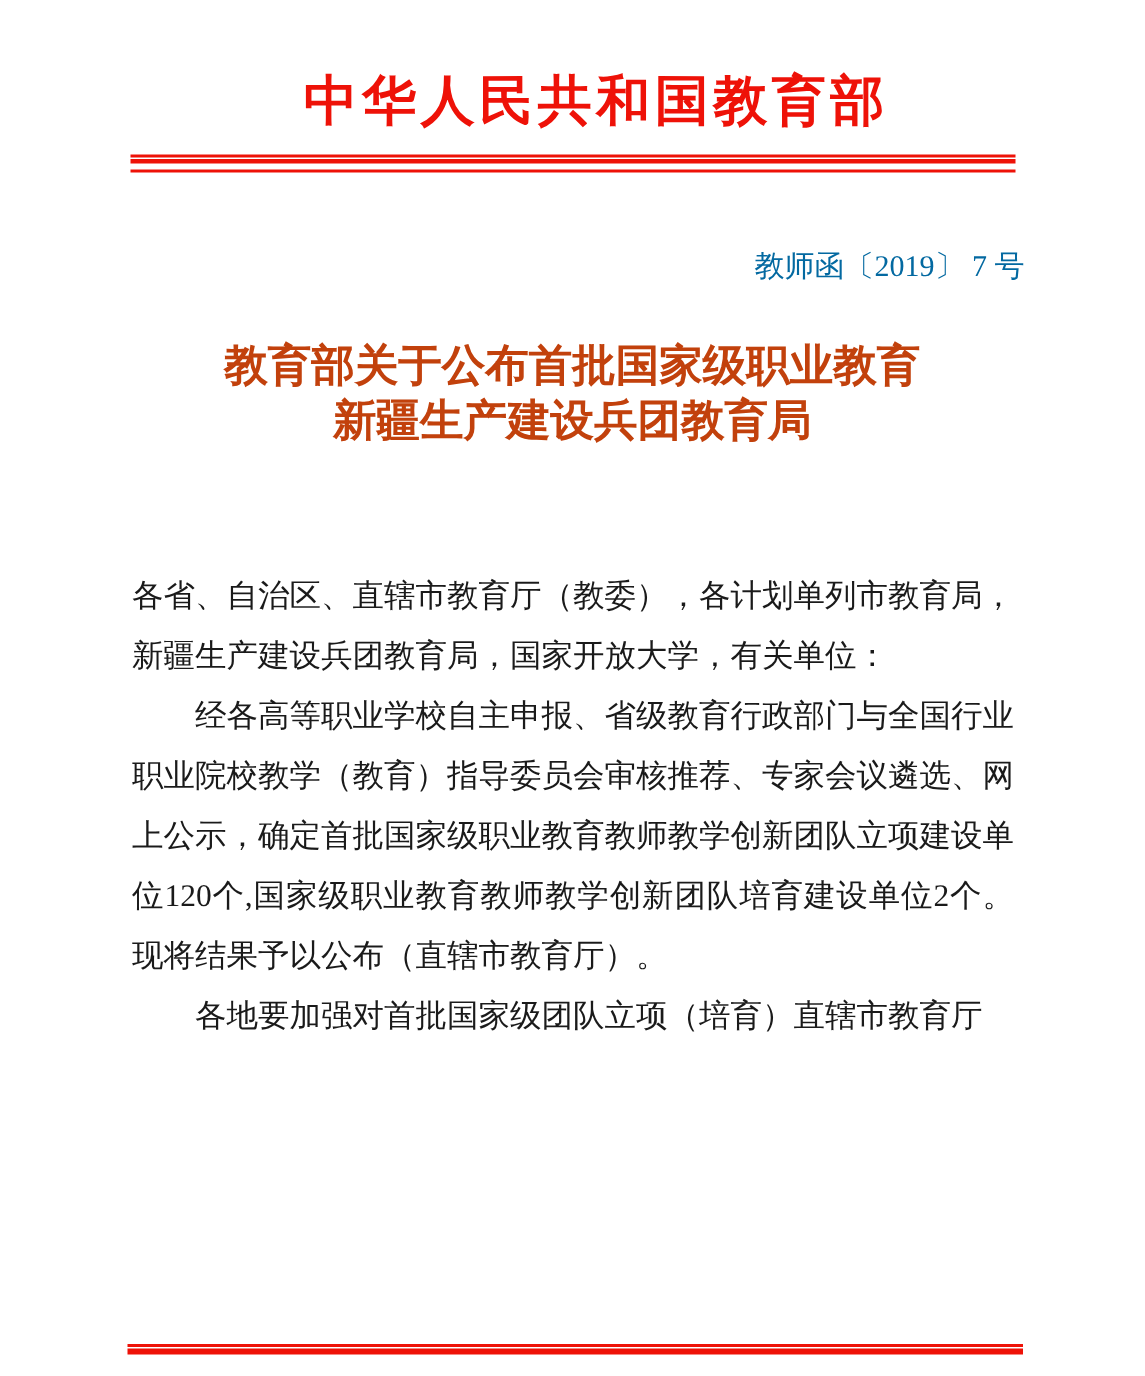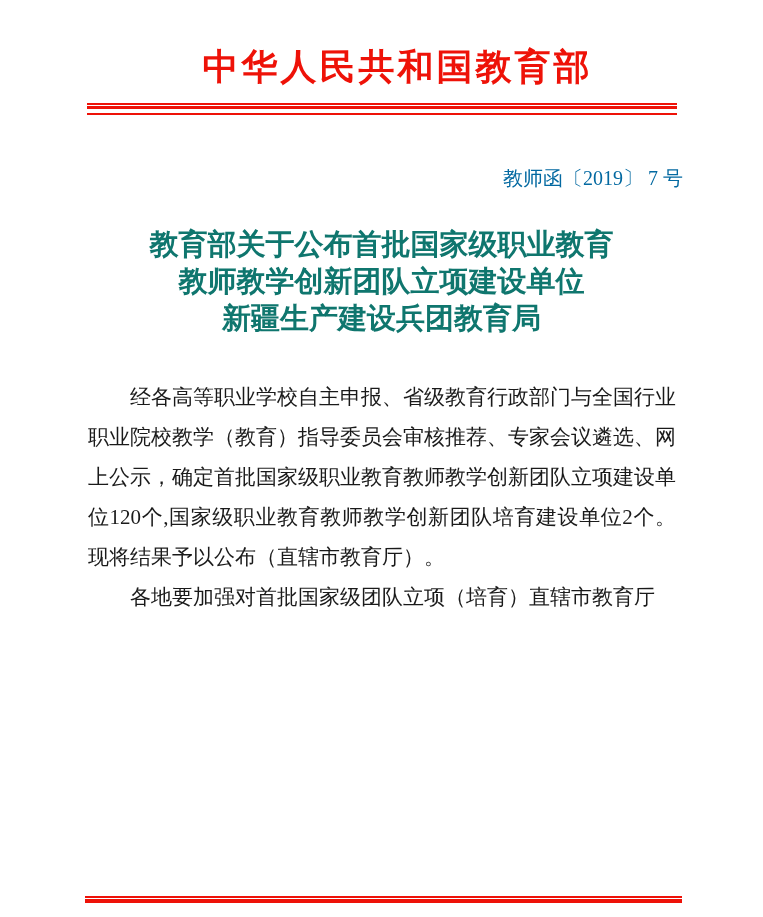--- a/index.html
+++ b/index.html
@@ -58,21 +58,21 @@
   
   .doc-title {
     position: absolute;
     top: 226px;
     left: 0;
     width: 100%;
     text-align: center;
     font-weight: bold;
     font-size: 29px;
     line-height: 37px;
-    color: #0f766e;
+    color: #c2410c;
   }
 
   
   .doc-body {
     position: absolute;
     top: 377px;
     left: 88px;
     width: 588px;
     height: 520px;
     overflow: hidden;
@@ -109,25 +109,25 @@
   <div class="rule-top">
     <div class="bar-a"></div>
     <div class="bar-b"></div>
     <div class="bar-c"></div>
   </div>
 
   <div class="doc-number">教师函〔2019〕 7 号</div>
 
   <div class="doc-title">
     <div>教育部关于公布首批国家级职业教育</div>
-    <div>教师教学创新团队立项建设单位</div>
     <div>新疆生产建设兵团教育局</div>
   </div>
 
   <div class="doc-body">
+    <p>各省、自治区、直辖市教育厅（教委），各计划单列市教育局，新疆生产建设兵团教育局，国家开放大学，有关单位：</p>
     <p class="indent">经各高等职业学校自主申报、省级教育行政部门与全国行业职业院校教学（教育）指导委员会审核推荐、专家会议遴选、网上公示，确定首批国家级职业教育教师教学创新团队立项建设单位120个,国家级职业教育教师教学创新团队培育建设单位2个。现将结果予以公布（直辖市教育厅）。</p>
     <p class="indent">各地要加强对首批国家级团队立项（培育）直辖市教育厅</p>
   </div>
 
   <div class="rule-bottom">
     <div class="bar-a"></div>
     <div class="bar-b"></div>
   </div>
 
 </div>

